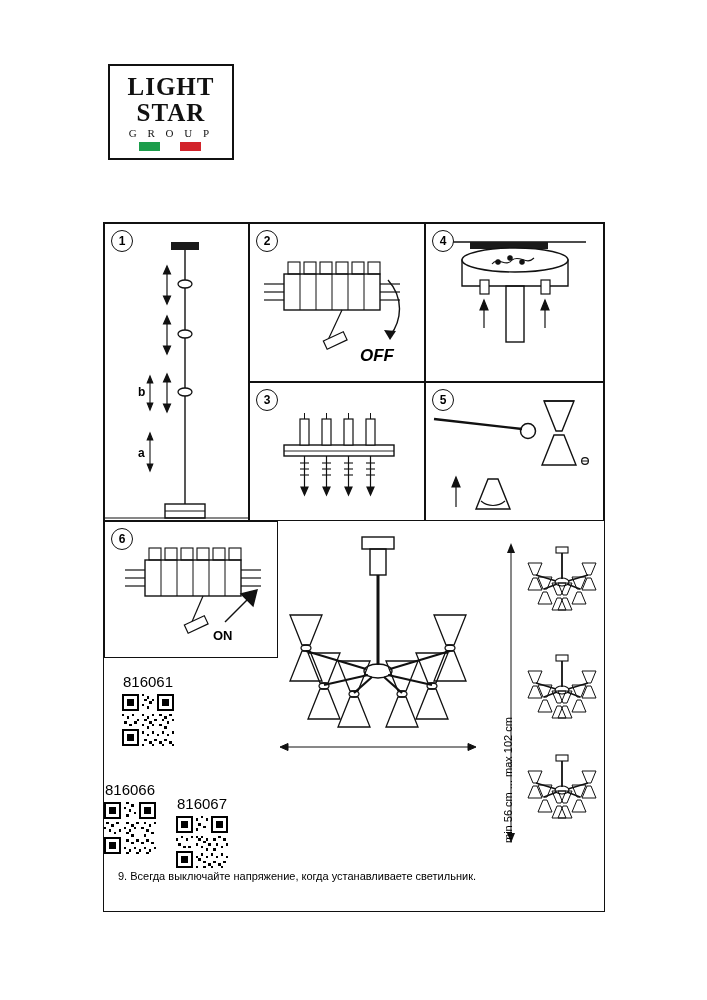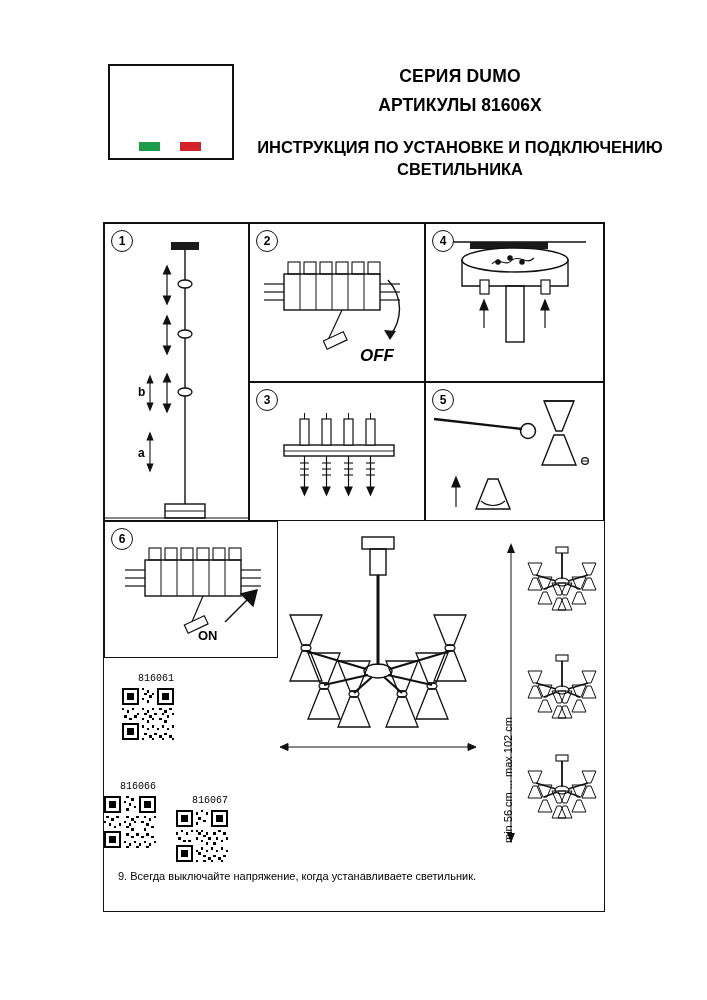--- a/index.html
+++ b/index.html
@@ -35,57 +35,57 @@
 
   
   #cell1{left:0;top:0;width:145px;height:298px;}
   #cell2{left:145px;top:0;width:176px;height:159px;}
   #cell3{left:145px;top:159px;width:176px;height:139px;}
   #cell4{left:321px;top:0;width:179px;height:159px;}
   #cell5{left:321px;top:159px;width:179px;height:139px;}
   #cell6{left:0;top:298px;width:174px;height:137px;}
 
   .label-off{position:absolute;left:110px;top:122px;font-size:17px;font-weight:bold;font-style:italic;}
-  .label-on{position:absolute;left:93px;top:106px;font-size:13px;font-weight:bold;}
+  .label-on{position:absolute;left:108px;top:106px;font-size:13px;font-weight:bold;}
 
   
   .qrblock{position:absolute;}
-  .qrcap{font-size:10px;text-align:right;margin-bottom:4px;font-family:Liberation Mono, monospace;}
+  .qrcap{font-size:15px;text-align:center;margin-bottom:4px;}
   .qrimg{width:52px;height:52px;margin:0 auto;background:#fff;}
   .qrimg svg{display:block;}
 
   
   .dim-d{position:absolute;left:258px;top:594px;width:150px;text-align:center;font-size:11.5px;}
   .dim-v{position:absolute;left:437px;top:395px;font-size:11px;transform:rotate(-90deg);transform-origin:left top;white-space:nowrap;}
 
   
   .notes{position:absolute;left:118px;top:866px;width:470px;font-size:11px;line-height:1.75;}
 
   svg{overflow:visible;}
 </style>
 </head>
 <body>
 
 <div class="page">
 
   <div class="header">
 
     <div class="logo">
+      <div class="logo-text">
+        <span class="logo-l1">LIGHT</span>
+        <span class="logo-l2">STAR</span>
+        <span class="logo-l3">G R O U P</span>
+      </div>
       <div class="flag">
         <i class="g"></i>
           <i class="w"></i>
           <i class="r"></i>
       </div>
     </div>
 
-    <div class="head-right">
-      <div class="hr-line1">СЕРИЯ DUMO</div>
-      <div class="hr-line2">АРТИКУЛЫ 81606X</div>
-      <div class="hr-title">ИНСТРУКЦИЯ ПО УСТАНОВКЕ И ПОДКЛЮЧЕНИЮ СВЕТИЛЬНИКА</div>
-    </div>
   </div>
 
   <div class="frame">
 
     <div class="cell" id="cell1">
       <div class="num">1</div>
       <svg width="145" height="298" viewBox="0 0 145 298">
 
         <rect x="66" y="18" width="28" height="8" fill="#1a1a1a"></rect>
 

